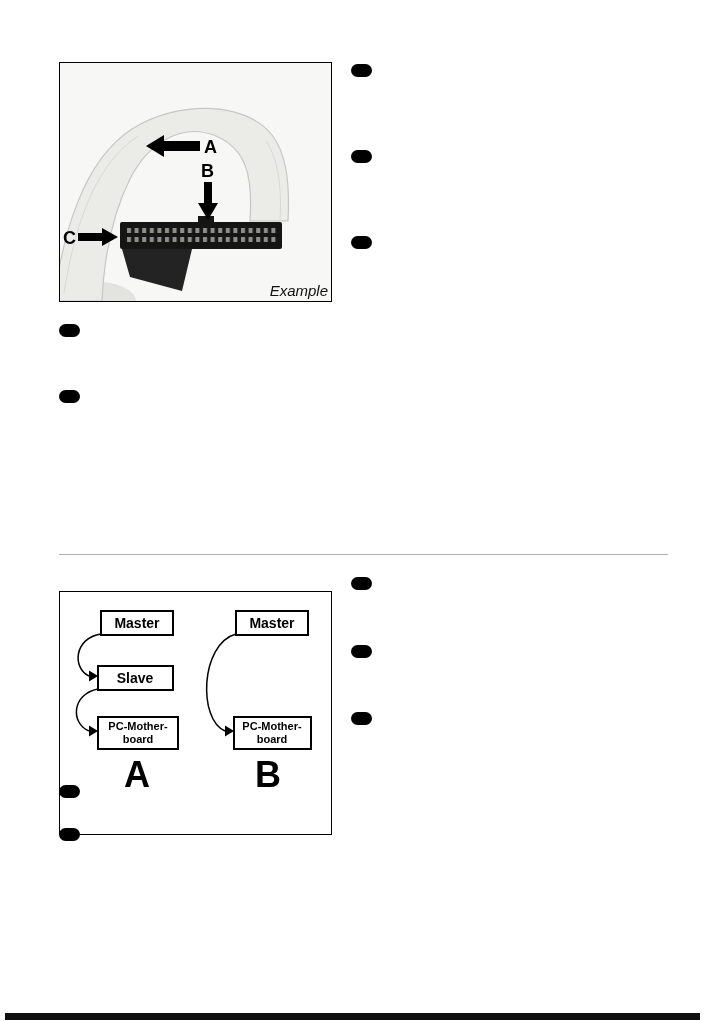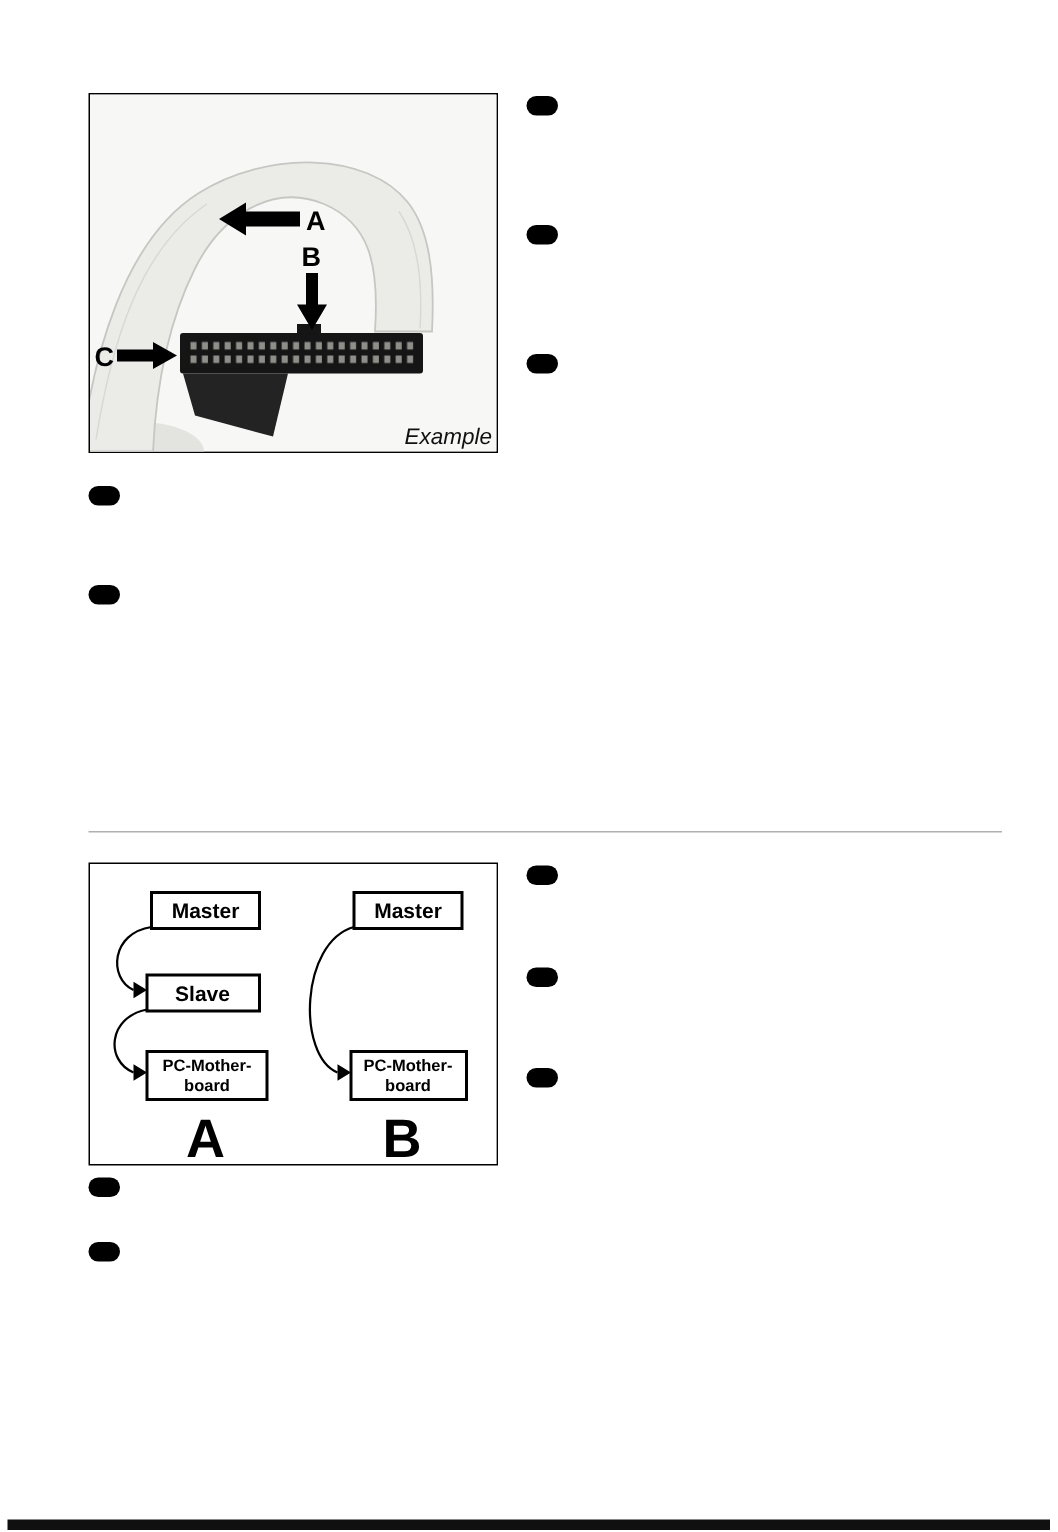--- a/index.html
+++ b/index.html
@@ -11,21 +11,21 @@
     overflow: hidden;
     font-family: "Liberation Sans", sans-serif;
   }
   .figure-frame {
     position: absolute;
     border: 1px solid #000;
     background: #ffffff;
     box-sizing: border-box;
   }
   #figure1 { left: 59px; top: 62px;  width: 273px; height: 240px; }
-  #figure2 { left: 59px; top: 575px; width: 273px; height: 202px; }
+  #figure2 { left: 59px; top: 591px; width: 273px; height: 244px; }
   #figure1 svg, #figure2 svg { display: block; }
   svg { font-family: "Liberation Sans", sans-serif; }
 
   .step-marker {
     position: absolute;
     width: 21px;
     height: 13px;
     background: #000;
     border-radius: 7px;
   }

